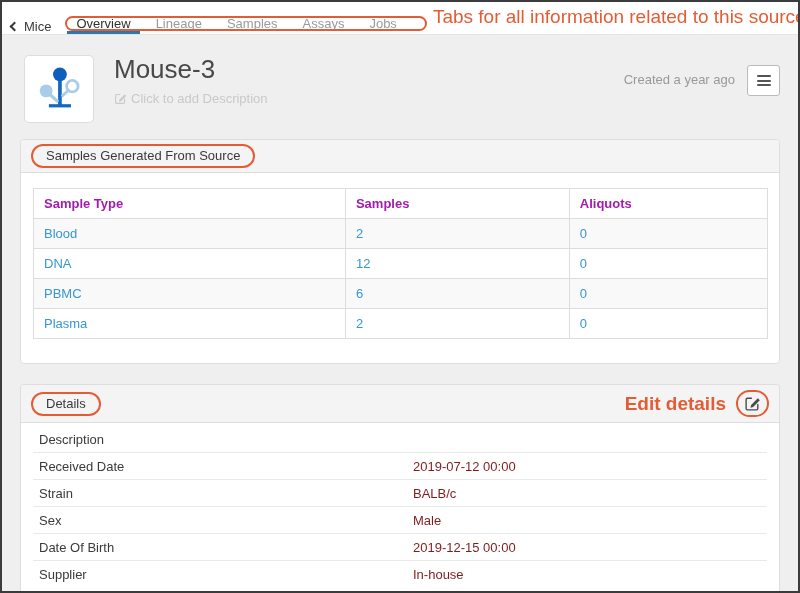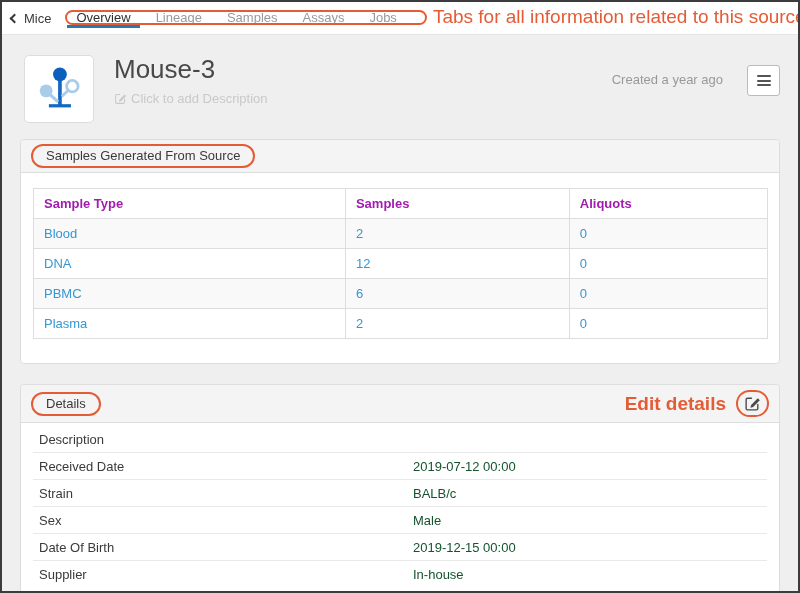--- a/index.html
+++ b/index.html
@@ -16,37 +16,37 @@
   }
   *{box-sizing:border-box;margin:0;padding:0;}
   body{margin:0;background:#fff;}
   .frame{
     width:800px;height:593px;border:2px solid #3b3b3b;background:var(--page-bg);
     overflow:hidden;font-family:"Liberation Sans",sans-serif;font-size:13px;color:var(--text);
     position:relative;
   }
 
   
-  .topbar{height:33px;background:#fff;display:flex;align-items:center;border-bottom:1px solid #e4e4e4;}
+  .topbar{height:33px;background:#fff;display:flex;align-items:flex-end;border-bottom:1px solid #e4e4e4;}
   .back{display:flex;align-items:center;gap:6px;padding:0 12px 0 9px;color:#3a3a3a;cursor:pointer;text-decoration:none;}
   .chev{width:7px;height:7px;border-left:2px solid #3a3a3a;border-bottom:2px solid #3a3a3a;transform:rotate(45deg);display:inline-block;}
   .topbar-sep{width:1px;background:#d8d8d8;margin:2px 0 0 0;}
   .tabs-wrap{position:relative;display:flex;align-items:stretch;margin-left:4px;}
   .tabs-ellipse{position:absolute;left:-2px;right:-14px;top:1px;bottom:3px;border:2.5px solid var(--orange);border-radius:999px;pointer-events:none;}
   .tab{display:flex;align-items:center;padding:1px 9px 0;margin-right:7px;color:#9a9a9a;border-bottom:3px solid transparent;cursor:pointer;white-space:nowrap;text-decoration:underline;}
   .tab.active{color:#303030;border-bottom-color:var(--blue-underline);}
   .tabs-note{align-self:center;margin-left:20px;color:var(--orange);font-size:19px;white-space:nowrap;padding-bottom:3px;}
 
   
   .src-header{display:flex;padding:20px 18px 16px 22px;align-items:flex-start;}
   .icon-card{width:70px;height:68px;background:#fff;border:1px solid #ddd;border-radius:5px;display:flex;align-items:center;justify-content:center;flex:none;}
   .title-wrap{margin-left:20px;flex:1;min-width:0;}
   .page-title{font-size:26px;font-weight:400;color:#484848;line-height:1.1;}
   .desc-line{display:flex;align-items:center;gap:4px;color:var(--faint);margin-top:7px;cursor:pointer;}
-  .hdr-right{display:flex;align-items:flex-start;gap:24px;margin-top:10px;}
+  .hdr-right{display:flex;align-items:flex-start;gap:12px;margin-top:10px;}
   .created{color:var(--muted);white-space:nowrap;margin-top:7px;}
   .menu-btn{width:33px;height:31px;background:#fff;border:1px solid #bbb;border-radius:3px;display:flex;flex-direction:column;align-items:center;justify-content:center;gap:2.5px;cursor:pointer;}
   .menu-btn span{display:block;width:14px;height:2px;background:#555;border-radius:1px;}
 
   
   .panel{margin:0 18px;background:#fff;border:1px solid var(--border);border-radius:4px;}
   .panel-heading{background:var(--panel-head);border-bottom:1px solid var(--border);padding:4px 10px;border-radius:4px 4px 0 0;display:flex;align-items:center;justify-content:space-between;}
   .oval{display:inline-block;border:2.5px solid var(--orange);border-radius:999px;padding:2px 13px 3px;color:#3a3a3a;background:transparent;white-space:nowrap;}
   .panel-body{padding:15px 11px 24px 12px;}
 
@@ -62,21 +62,21 @@
   .details-panel{margin-top:20px;border-radius:4px 4px 0 0;border-bottom:none;}
   .details-heading{padding:5px 10px;}
   .heading-right{display:flex;align-items:center;gap:10px;font-weight:bold;}
   .edit-note{color:var(--orange);font-size:19px;white-space:nowrap;}
   .icon-oval{display:inline-flex;align-items:center;justify-content:center;border:2.5px solid var(--orange);border-radius:999px;padding:3px 6px;}
   .edit-btn{background:none;border:none;color:#4a4a4a;cursor:pointer;display:flex;align-items:center;}
   .details-body{padding:3px 12px 20px;}
   .detail-row{display:flex;align-items:center;height:27px;border-bottom:1px solid #e9e9e9;}
   .detail-row:last-child{border-bottom:none;}
   .detail-label{width:380px;flex:none;padding-left:6px;color:#3a3a3a;}
-  .detail-value{flex:1;color:#14532d;}
+  .detail-value{flex:1;color:#7f1d1d;}
 </style>
 </head>
 <body>
 
 <div class="frame">
 
   <header class="topbar">
     <a class="back">
       <span class="chev"></span>
       <span>Mice</span>

